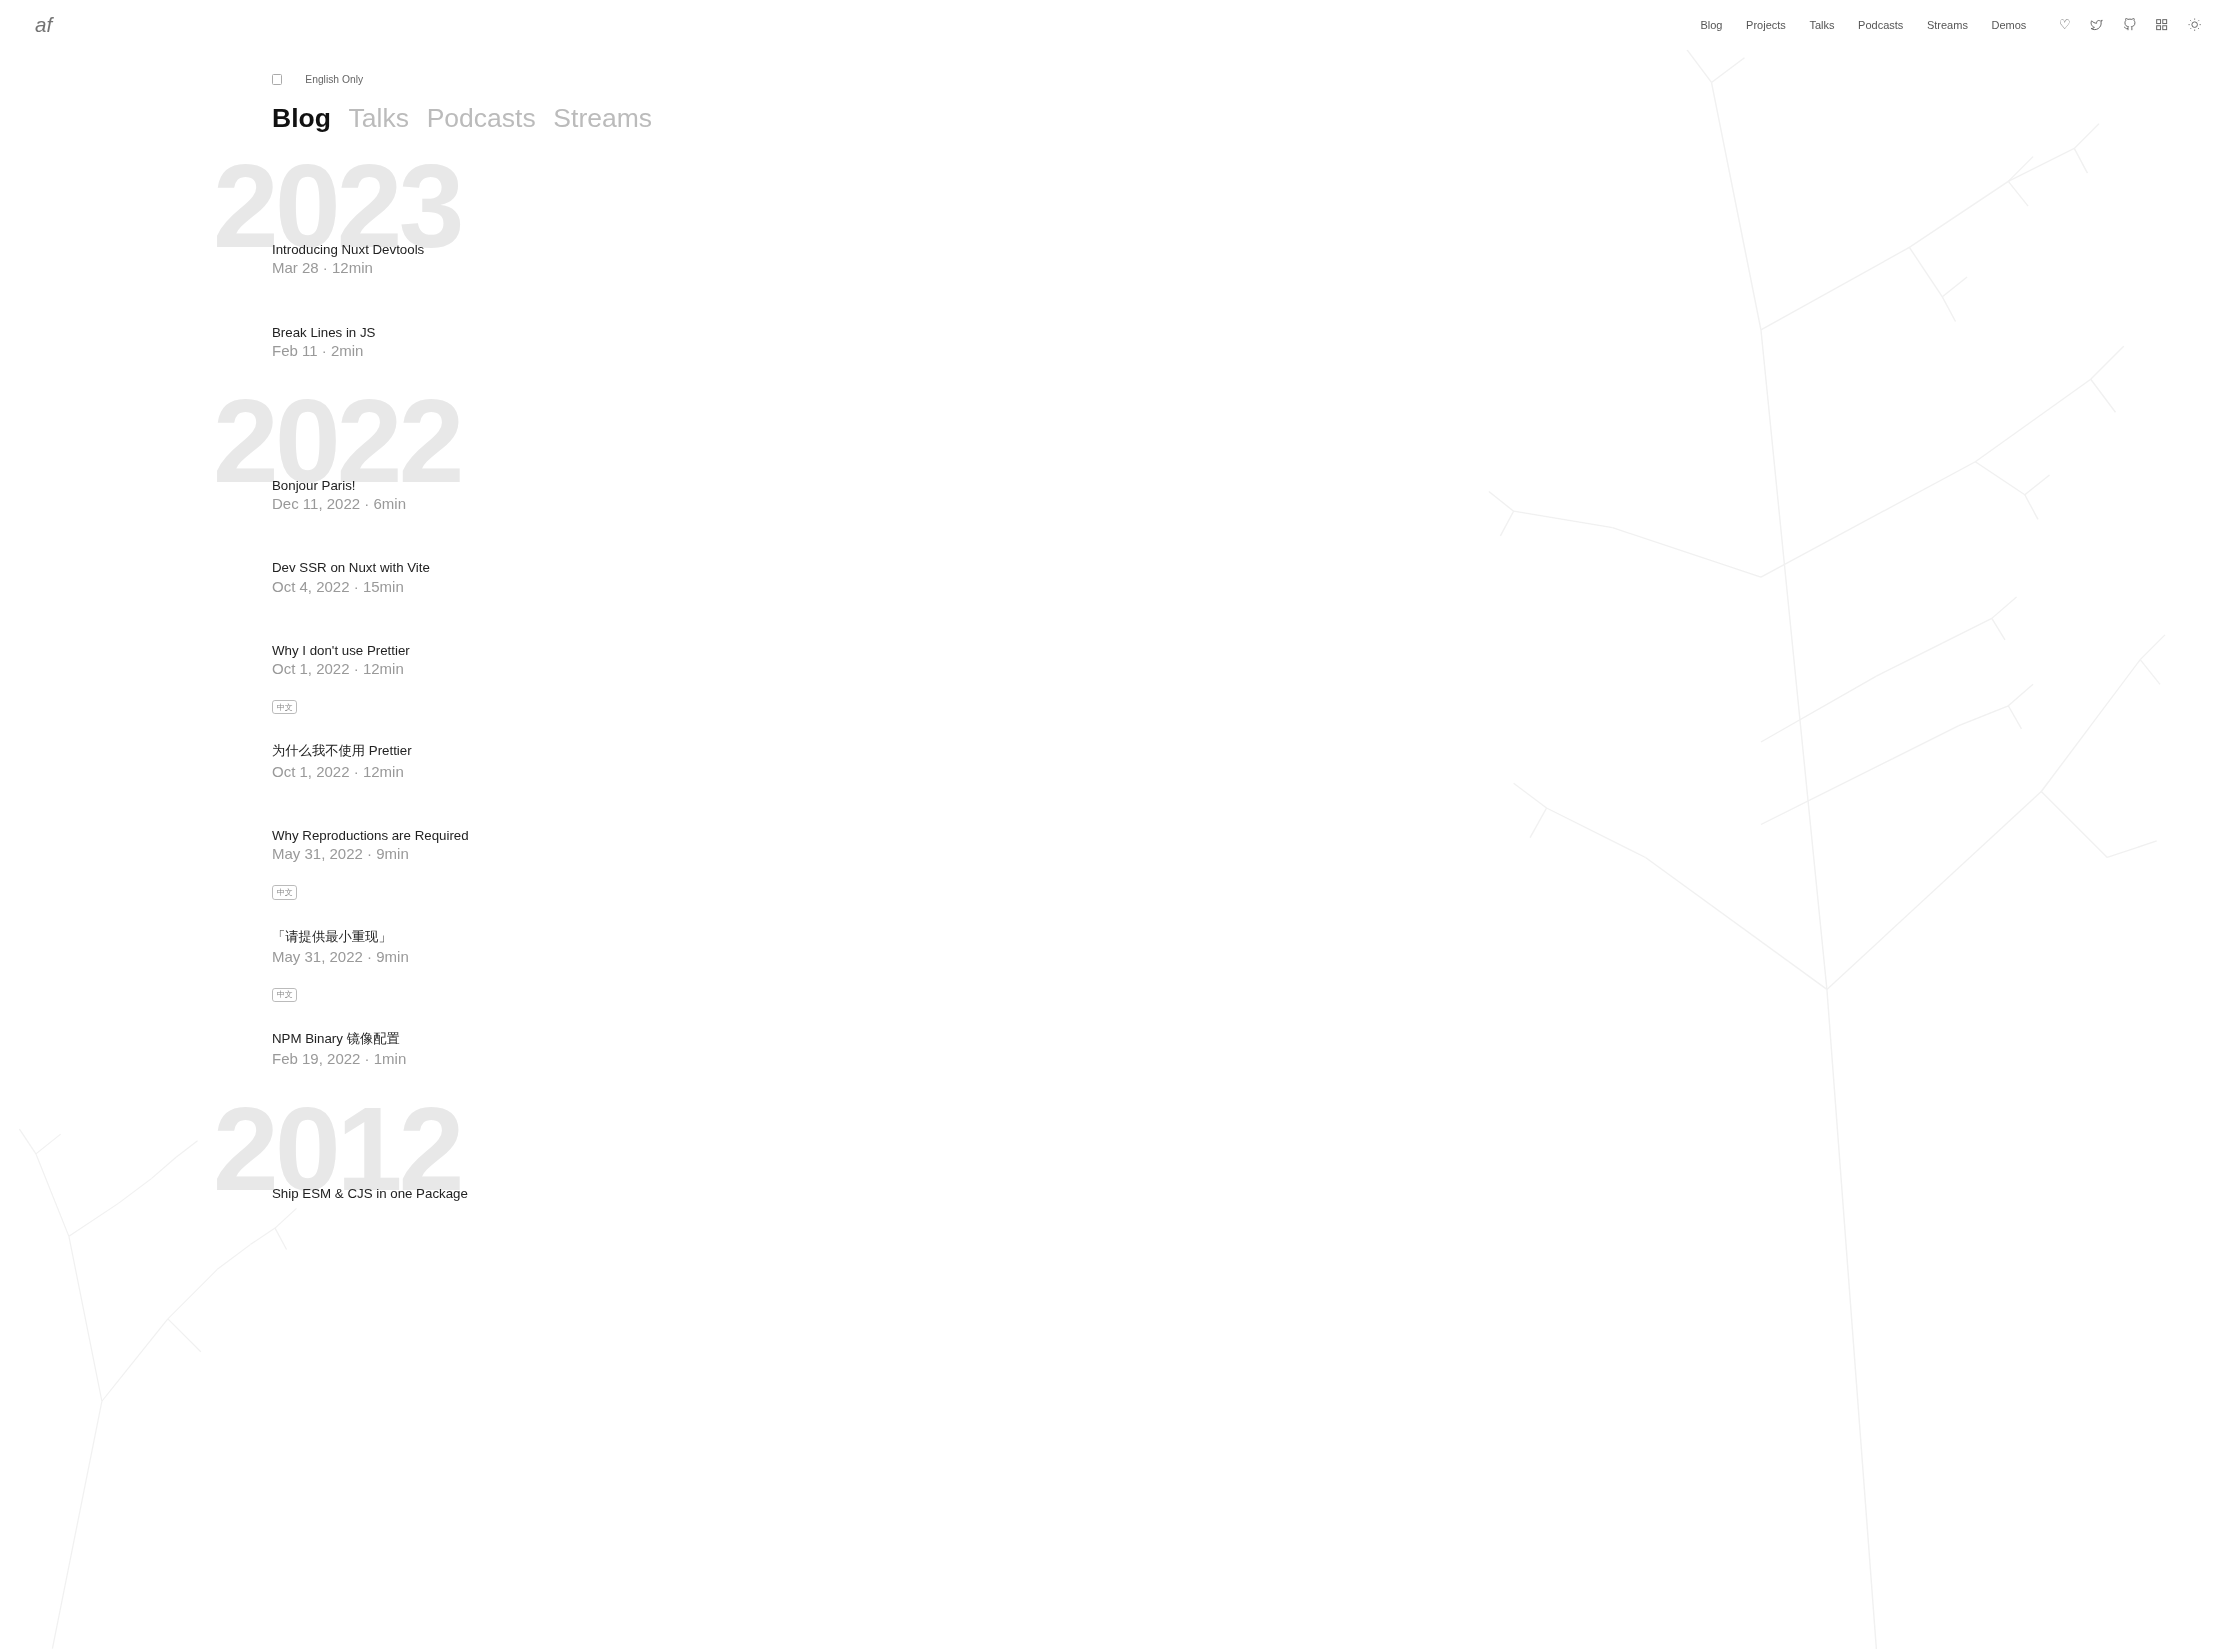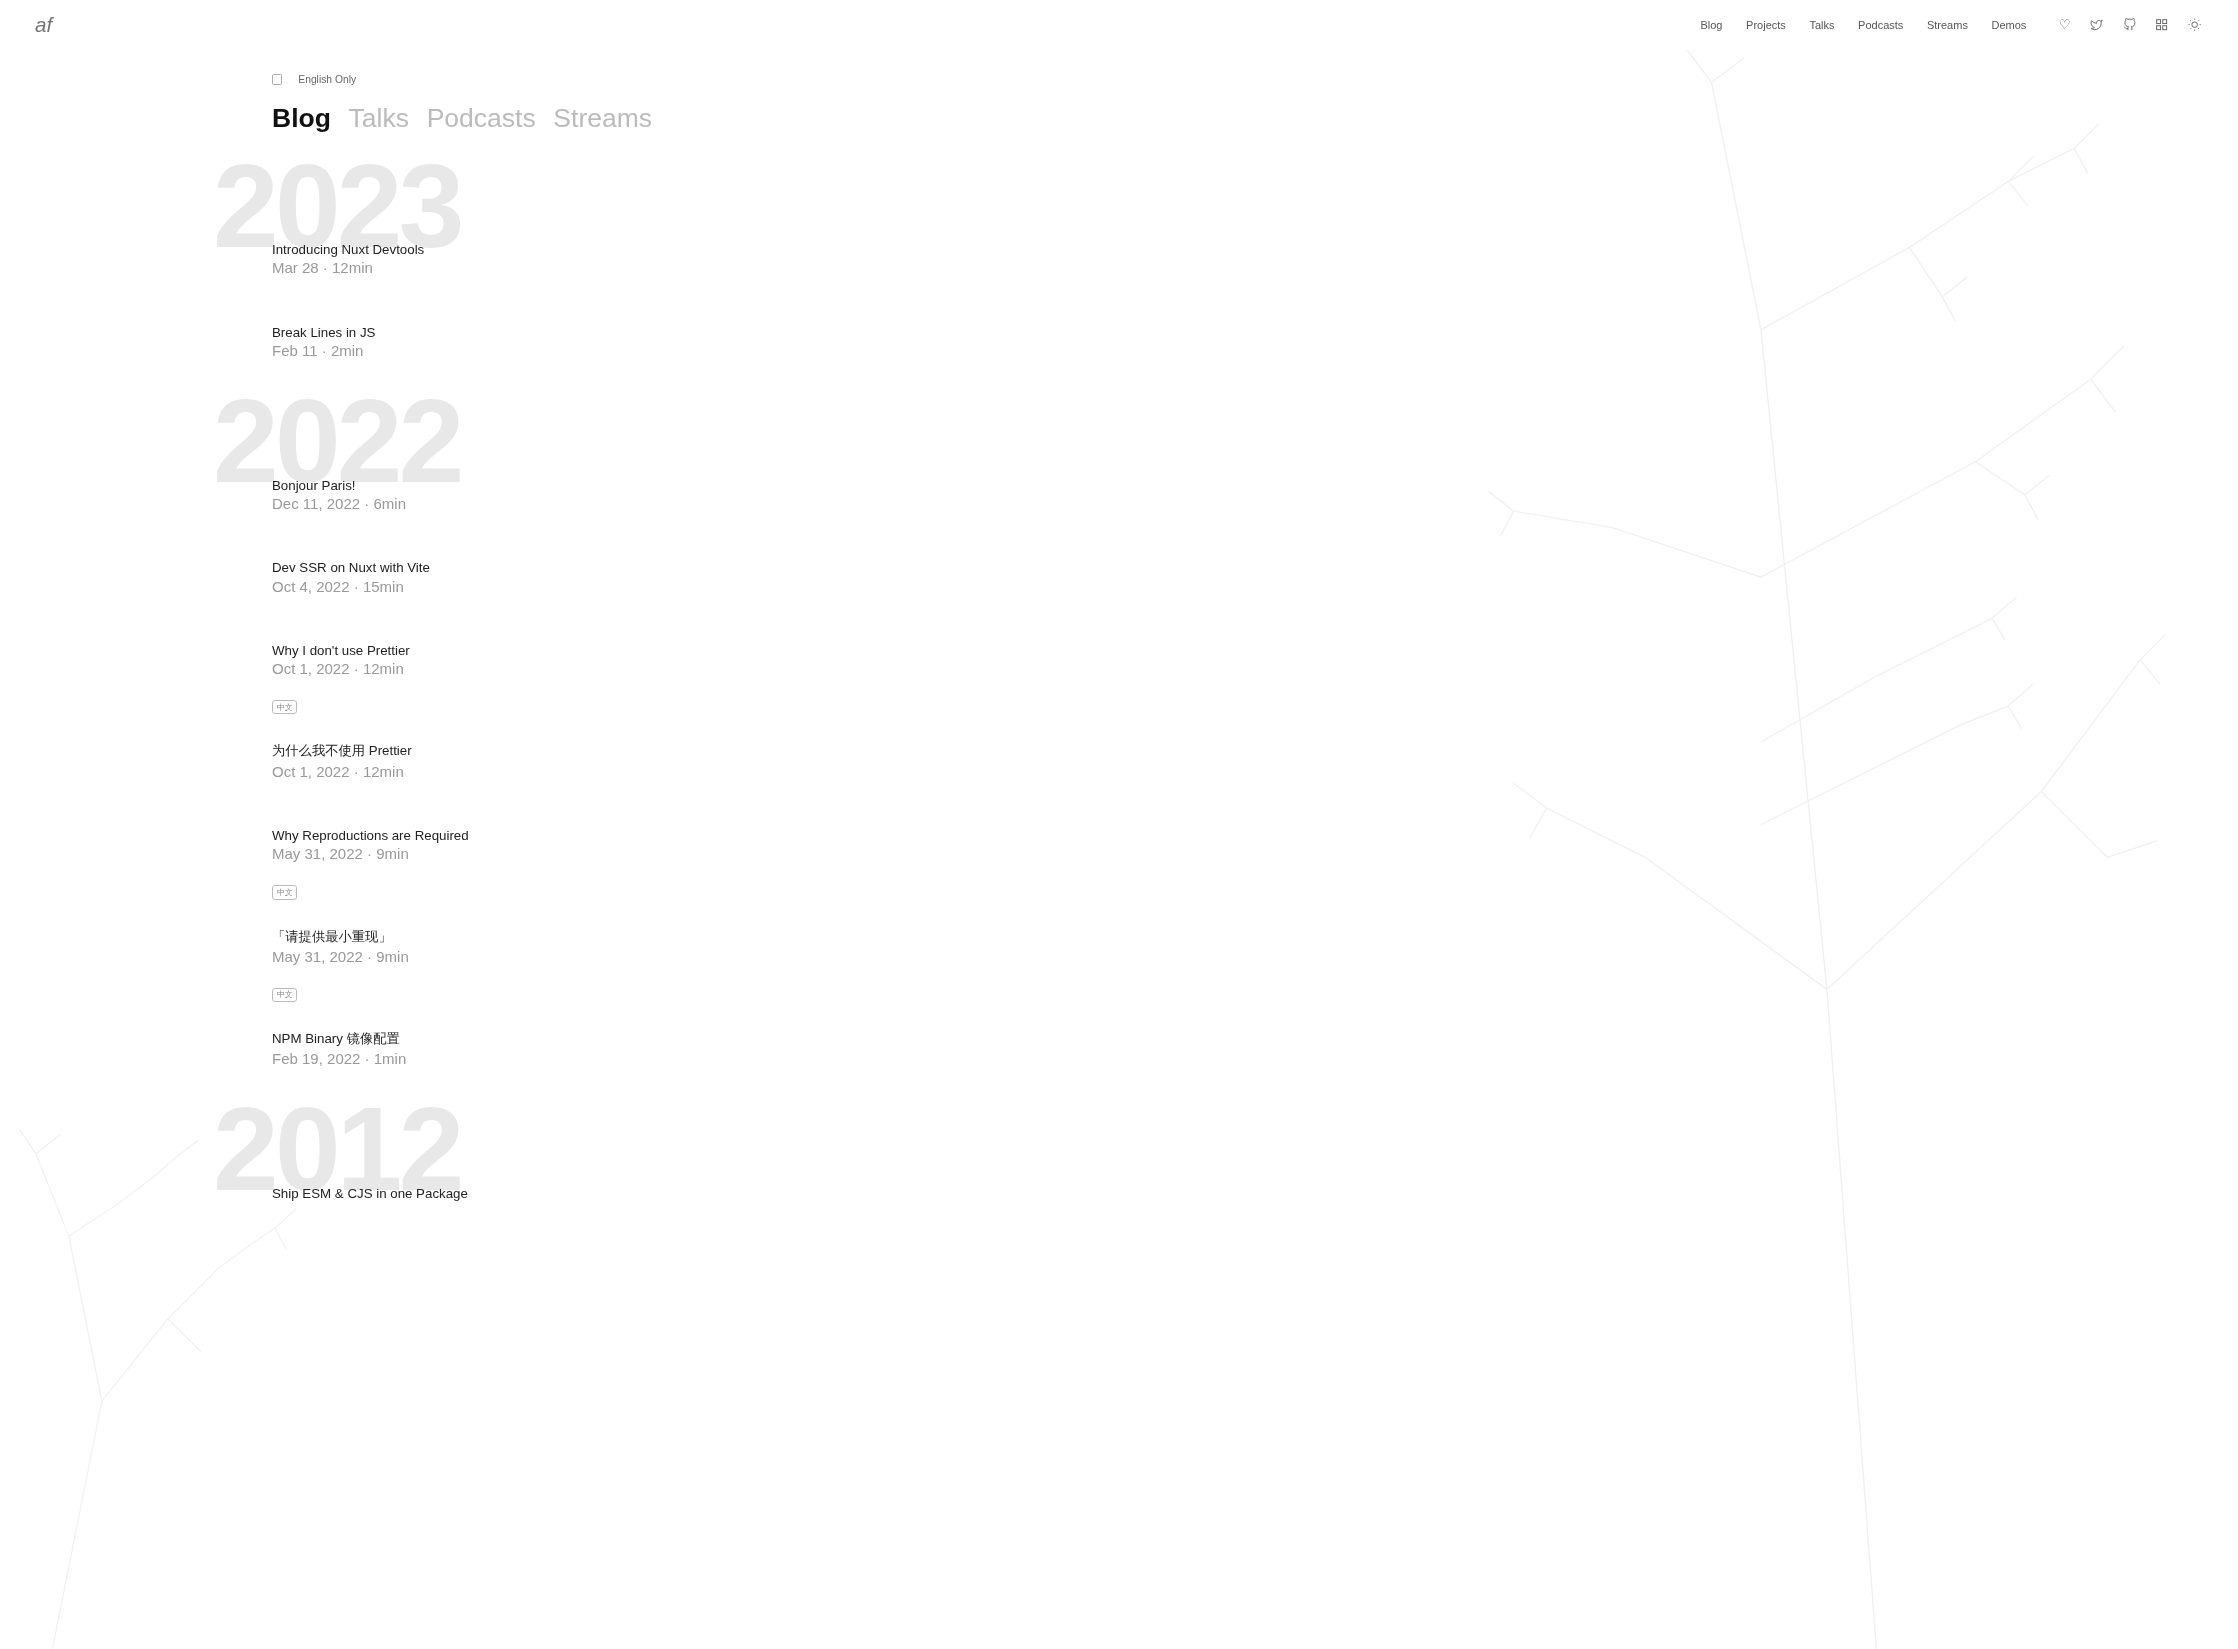--- a/index.html
+++ b/index.html
@@ -97,21 +97,21 @@
       padding-top: 74px;
       padding-left: 272px;
       padding-right: 35px;
       max-width: 663px;
     }
 
     
     .filter-row {
       display: flex;
       align-items: center;
-      gap: 16px;
+      gap: 23px;
       margin-bottom: 17.7px;
     }
 
     .filter-checkbox {
       width: 10.3px;
       height: 10.3px;
       border: 1.1px solid #aaa;
       border-radius: 1.5px;
       cursor: pointer;
       display: flex;

